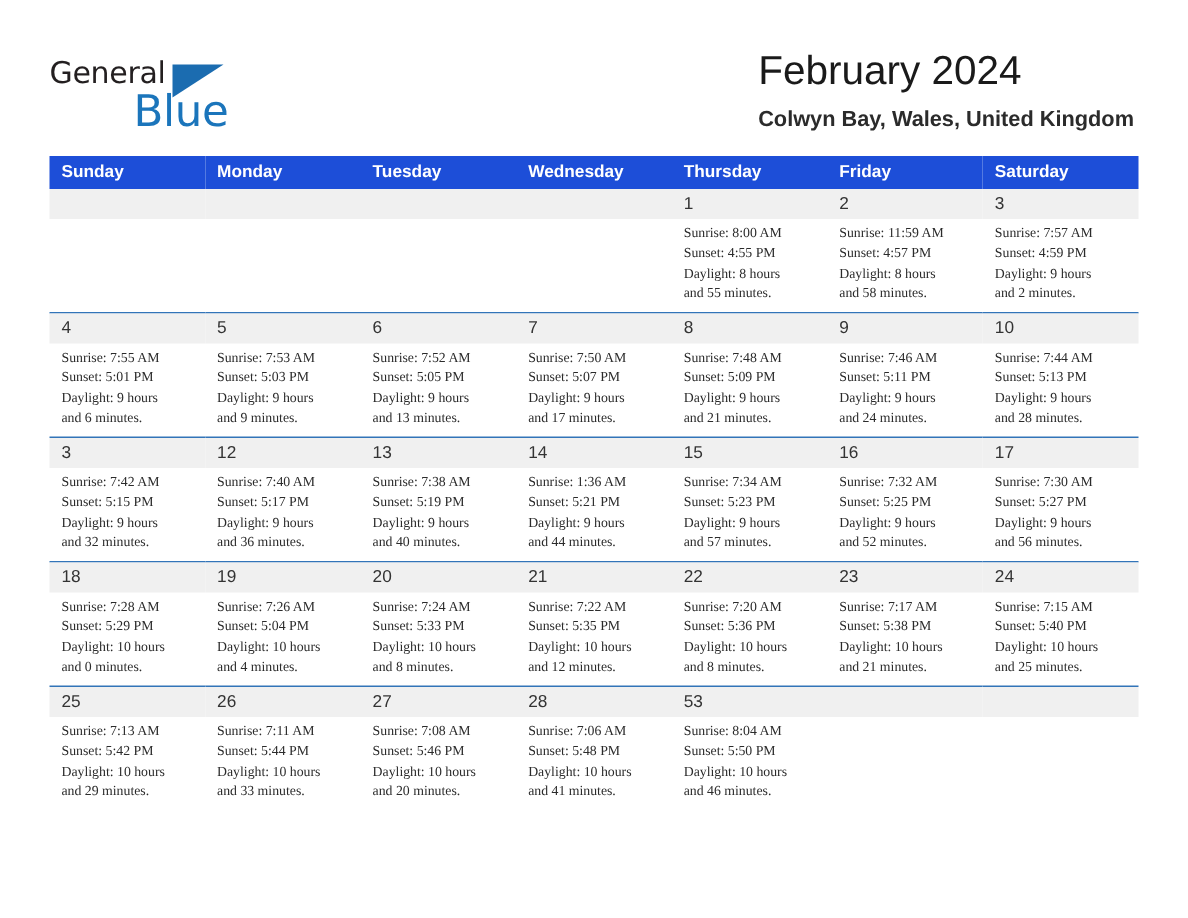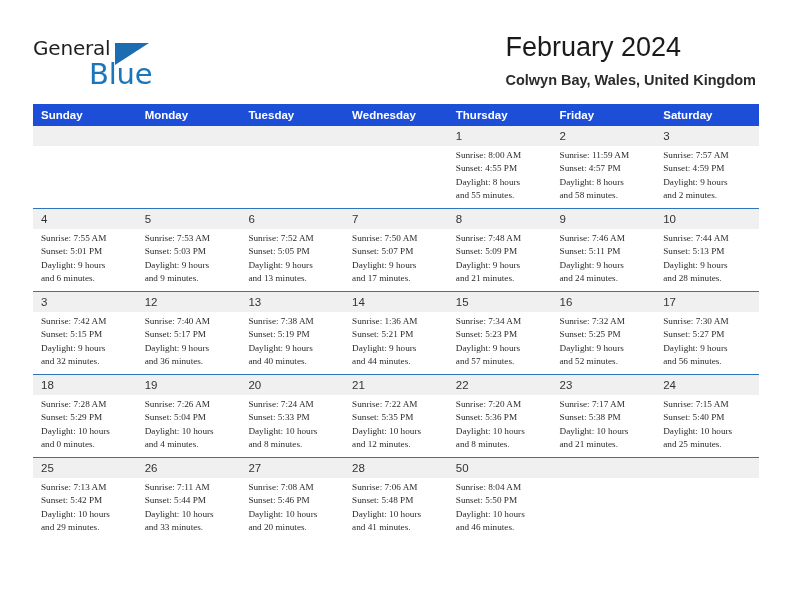--- a/index.html
+++ b/index.html
@@ -510,21 +510,21 @@
               <div class="info">
                 <div>Sunrise: 7:06 AM</div>
                 <div>Sunset: 5:48 PM</div>
                 <div>Daylight: 10 hours</div>
                 <div>and 41 minutes.</div>
               </div>
             </div>
           </td>
           <td>
             <div class="daycell">
-              <span class="daynum">50</span>
+              <span class="daynum">53</span>
               <div class="info">
                 <div>Sunrise: 8:04 AM</div>
                 <div>Sunset: 5:50 PM</div>
                 <div>Daylight: 10 hours</div>
                 <div>and 46 minutes.</div>
               </div>
             </div>
           </td>
           <td>
             <div class="daycell empty">

